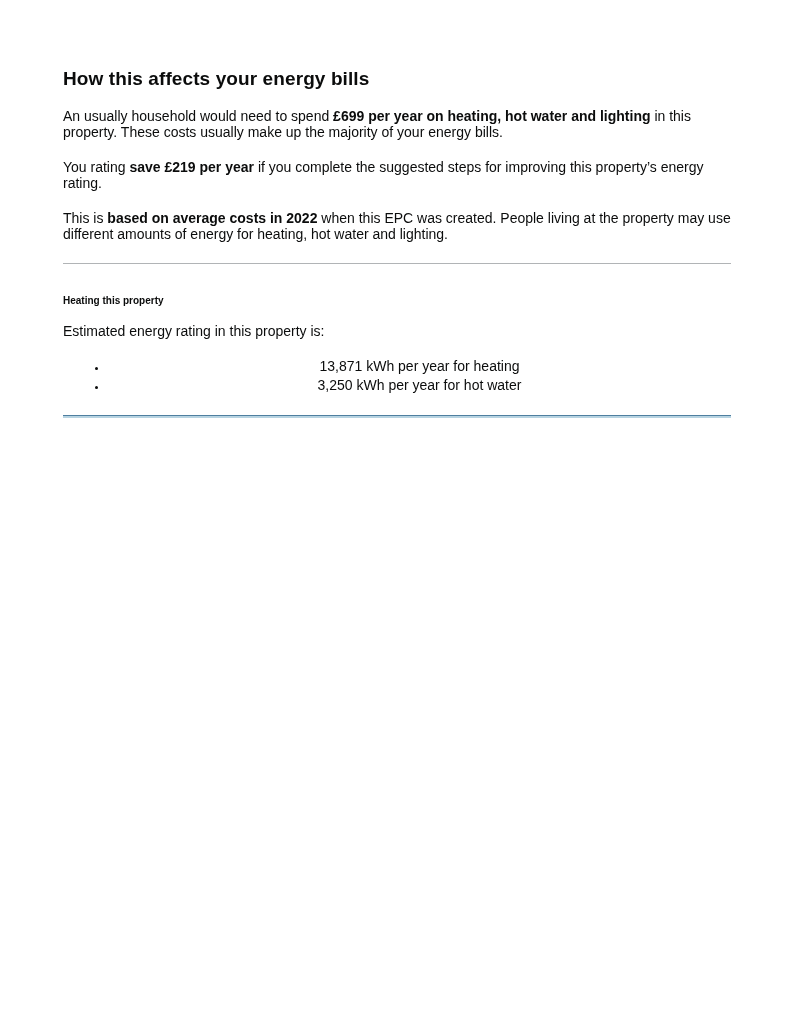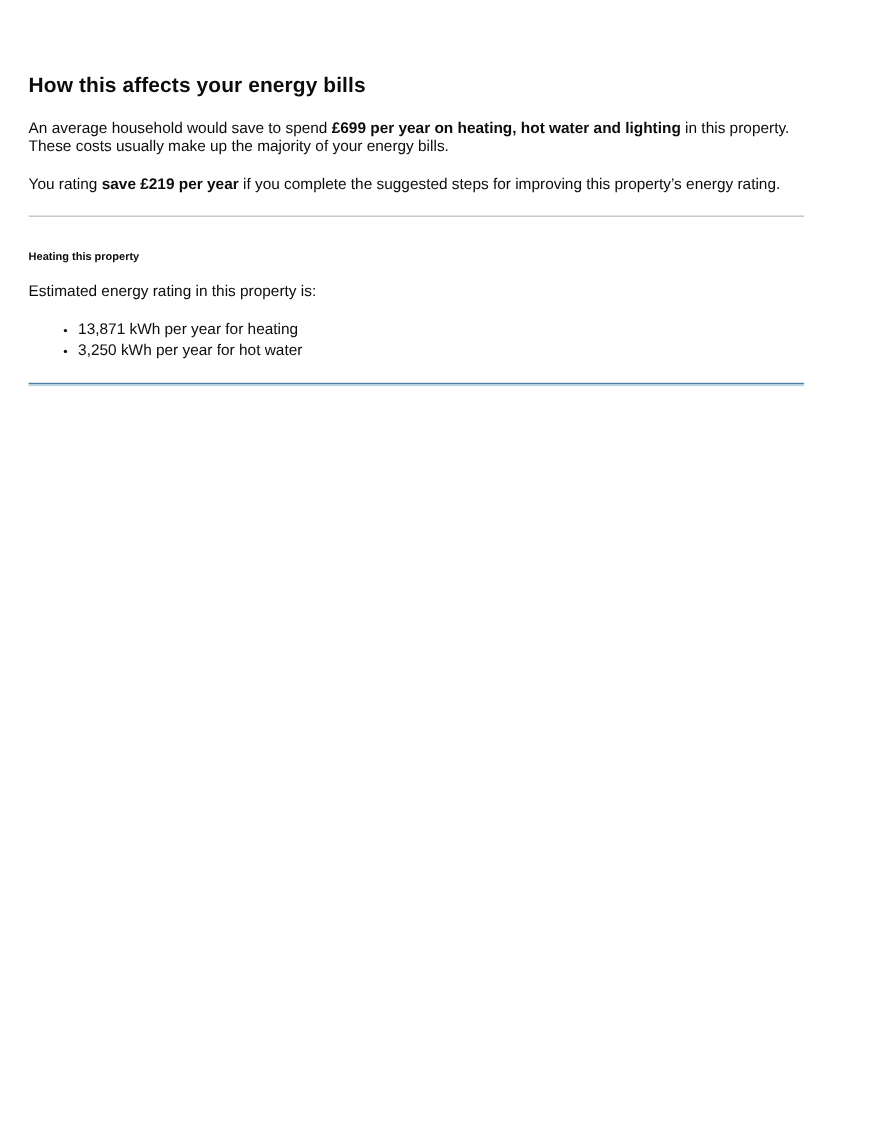--- a/index.html
+++ b/index.html
@@ -12,21 +12,21 @@
     width: 793px;
     height: 1024px;
     font-family: "Liberation Sans", sans-serif;
     color: #0b0c0c;
     overflow: hidden;
   }
   .page {
     width: 793px;
     height: 1024px;
     background: #ffffff;
-    padding: 69px 62px 0 26px;
+    padding: 69px 62px 0 63px;
   }
   h2.section-heading {
     margin: 0 0 20px 0;
     font-size: 19px;
     line-height: 19px;
     font-weight: 700;
     color: #0b0c0c;
     letter-spacing: 0.1px;
   }
   h3.sub-heading {
@@ -52,39 +52,41 @@
   hr.hr-accent {
     border: none;
     height: 3px;
     margin: 22px 0 0 0;
     background: linear-gradient(to bottom, #4f7fa0 0%, #4f7fa0 45%, #b7d3e1 45%, #b7d3e1 100%);
   }
   ul.energy-list {
     margin: 18px 0 19px 0;
     padding: 0 0 0 45px;
     list-style: disc outside;
+    text-align: center;
   }
   ul.energy-list li {
     font-size: 14px;
     line-height: 16px;
     color: #0b0c0c;
   }
   ul.energy-list li::marker { font-size: 11px; }
   ul.energy-list li + li { margin-top: 3px; }
 </style>
 </head>
 <body>
 
 <div class="page">
 
   <section>
     <h2 class="section-heading">How this affects your energy bills</h2>
     <div>
-        <p class="body-text"><span>An average household would save to spend </span><strong>£699 per year on heating, hot water and lighting</strong><span> in this property. These costs usually make up the majority of your energy bills.</span></p>
+        <p class="body-text"><span>An usually household would need to spend </span><strong>£699 per year on heating, hot water and lighting</strong><span> in this property. These costs usually make up the majority of your energy bills.</span></p>
         <p class="body-text"><span>You rating </span><strong>save £219 per year</strong><span> if you complete the suggested steps for improving this property’s energy rating.</span></p>
+        <p class="body-text"><span>This is </span><strong>based on average costs in 2022</strong><span> when this EPC was created. People living at the property may use different amounts of energy for heating, hot water and lighting.</span></p>
       </div>
   </section>
 
   <hr class="hr-grey">
 
   <section>
     <h3 class="sub-heading">Heating this property</h3>
     <p class="body-text">Estimated energy rating in this property is:</p>
     <ul class="energy-list">
         <li>13,871 kWh per year for heating</li>

